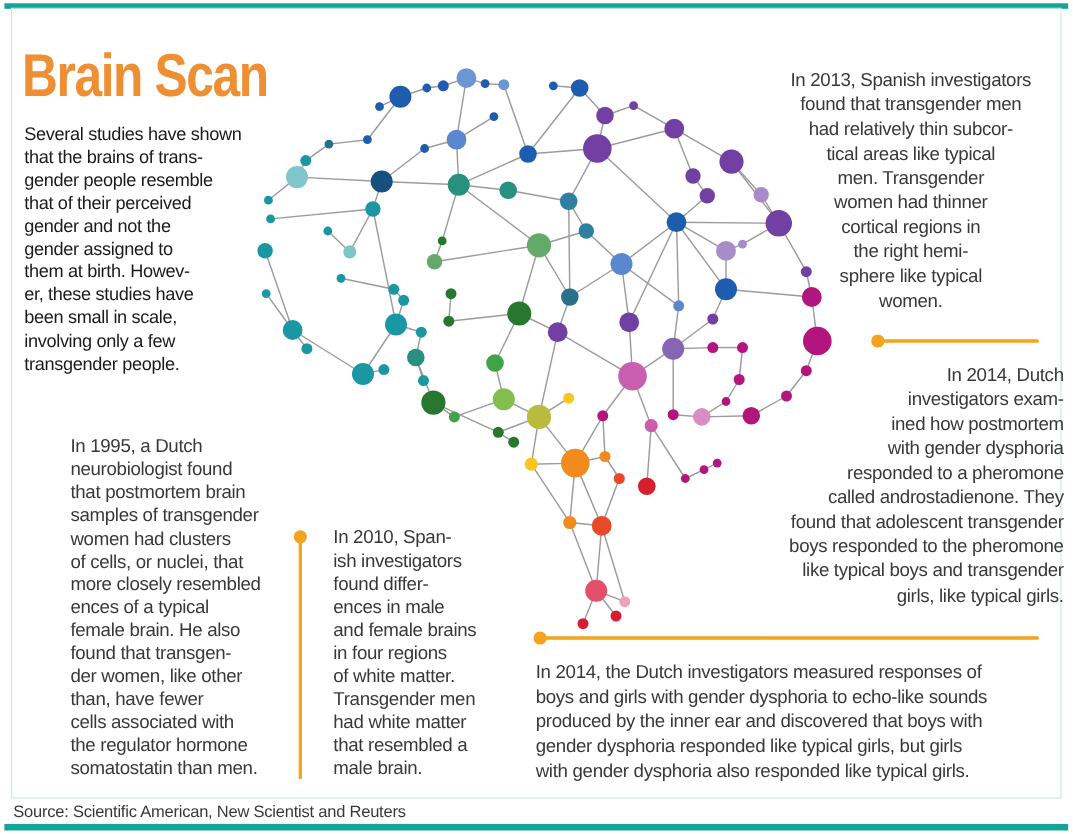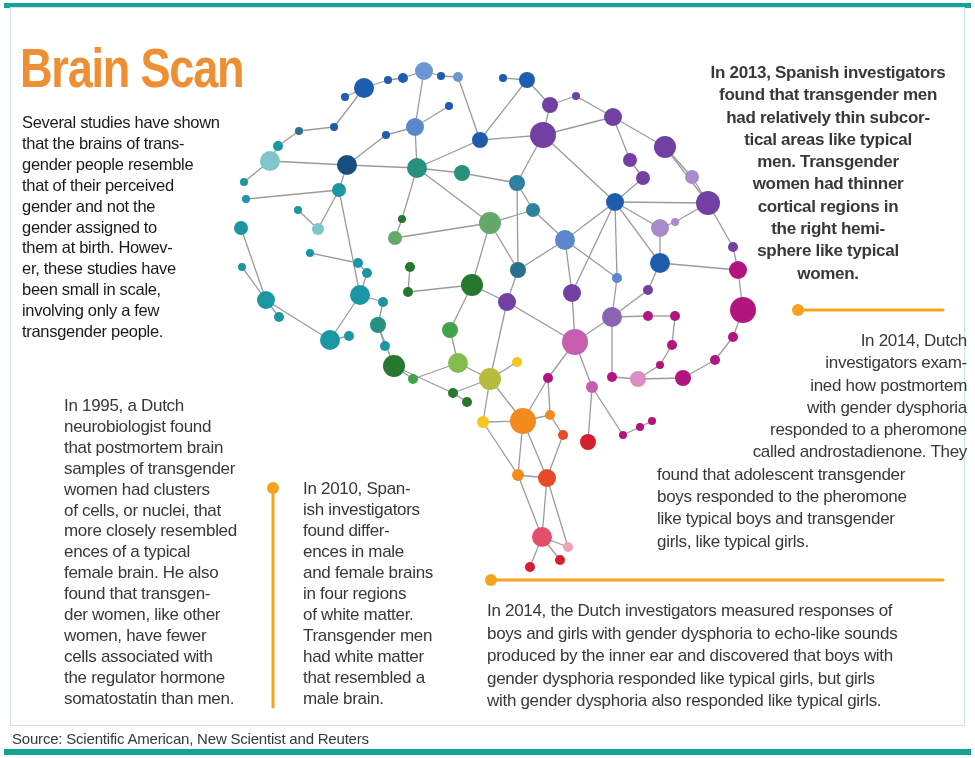--- a/index.html
+++ b/index.html
@@ -6,24 +6,24 @@
   .page{position:relative;width:975px;height:758px;background:#ffffff;overflow:hidden;
         font-family:"Liberation Sans","DejaVu Sans",sans-serif;}
   .bar-top{position:absolute;left:4px;top:3px;width:967px;height:5px;background:#14A397;}
   .bar-bottom{position:absolute;left:4px;top:749px;width:967px;height:6px;background:#14A397;}
   .frame{position:absolute;left:10px;top:7px;width:953px;height:717px;border:1.5px solid #C9E8E5;}
   .title{position:absolute;left:20px;top:36px;font-size:55px;font-weight:bold;color:#EF8F33;
          letter-spacing:-1.5px;transform:scaleX(0.82);transform-origin:left top;white-space:nowrap;}
   .tblock{position:absolute;color:#3A3836;font-size:17px;letter-spacing:-0.3px;}
   .tblock .line{white-space:nowrap;}
   .b-intro{left:22px;top:112px;width:245px;font-weight:normal;color:#1A1A18;font-size:16.5px;line-height:20.9px;}
-  .b-2013{left:690px;top:62px;width:276px;text-align:center;line-height:22.3px;font-weight:bold;}
+  .b-2013{left:690px;top:62px;width:276px;text-align:center;line-height:22.3px;}
   .b-pher{left:645px;top:330px;width:322px;line-height:22.3px;}
   .b-pher .line{text-align:right;}
-  .b-pher .line:nth-child(n+7){text-align:left;margin-left:12px;}
+  .b-pher .line:nth-child(n+7){text-align:right;margin-left:12px;}
   .b-1995{left:64px;top:396px;width:215px;line-height:20.9px;}
   .b-2010{left:303px;top:478px;width:170px;line-height:21px;}
   .b-echo{left:487px;top:600px;width:478px;line-height:22.5px;}
   .source{position:absolute;left:12px;top:730px;font-size:15px;color:#3A3836;letter-spacing:-0.2px;}
   svg.brain{position:absolute;left:0;top:0;}
 </style>
 </head>
 <body>
 
 <div class="page">
@@ -324,21 +324,21 @@
       <div class="line">neurobiologist found</div>
       <div class="line">that postmortem brain</div>
       <div class="line">samples of transgender</div>
       <div class="line">women had clusters</div>
       <div class="line">of cells, or nuclei, that</div>
       <div class="line">more closely resembled</div>
       <div class="line">ences of a typical</div>
       <div class="line">female brain. He also</div>
       <div class="line">found that transgen-</div>
       <div class="line">der women, like other</div>
-      <div class="line">women, have fewer</div>
+      <div class="line">than, have fewer</div>
       <div class="line">cells associated with</div>
       <div class="line">the regulator hormone</div>
       <div class="line">somatostatin than men.</div>
     </div>
   <div class="tblock b-2010">
       <div class="line">In 2010, Span-</div>
       <div class="line">ish investigators</div>
       <div class="line">found differ-</div>
       <div class="line">ences in male</div>
       <div class="line">and female brains</div>

